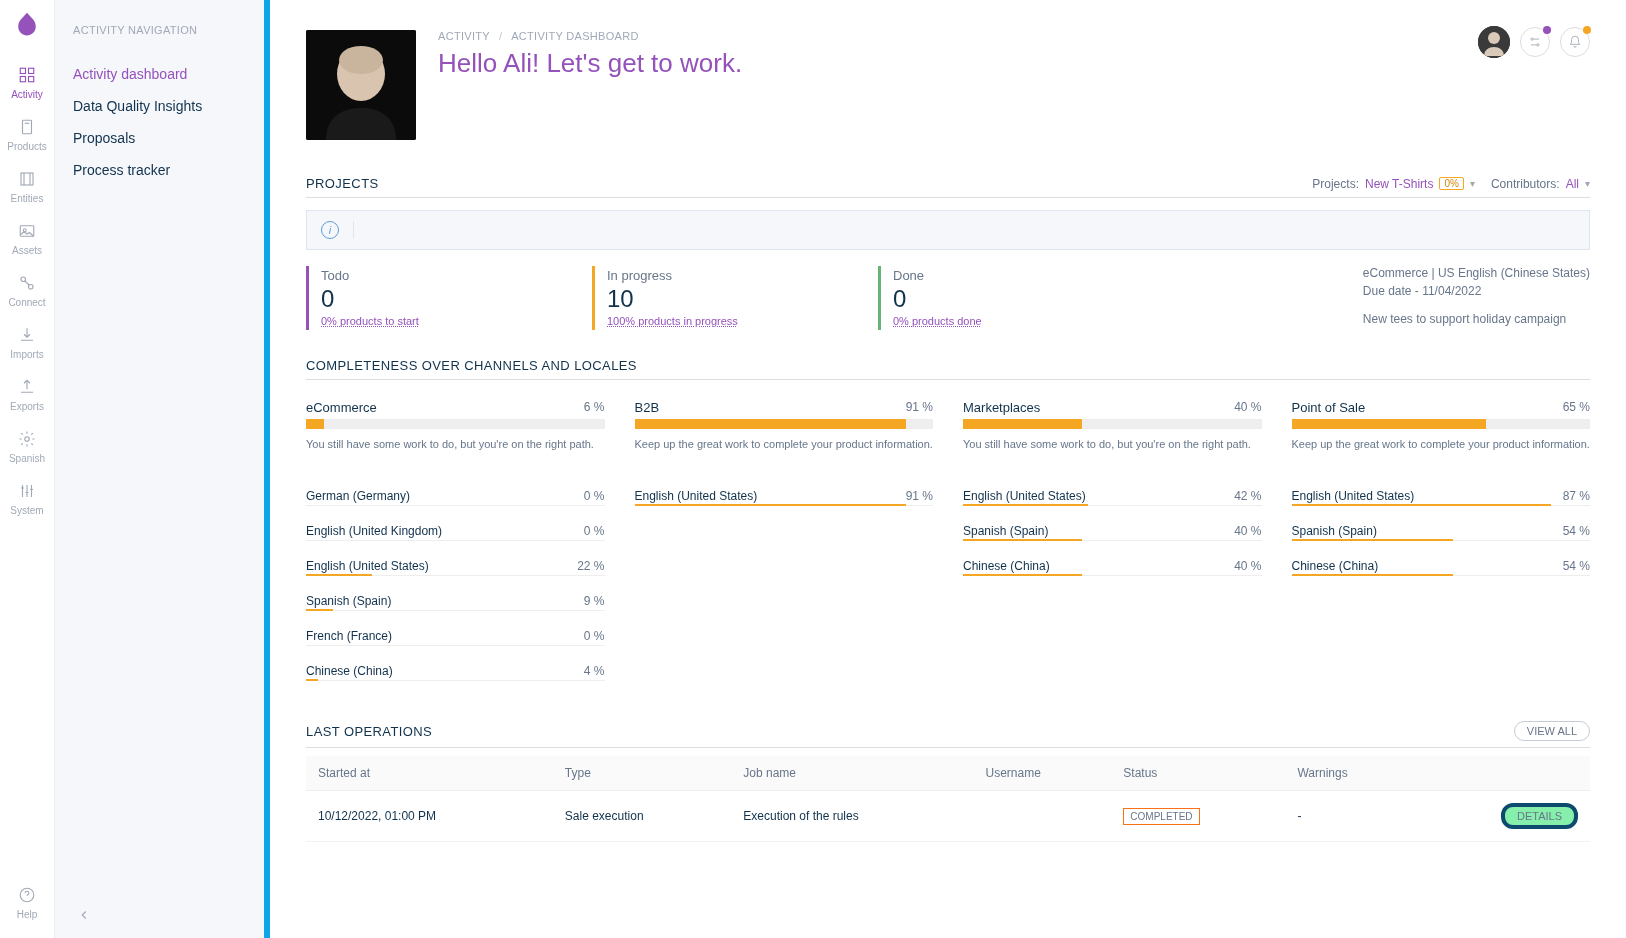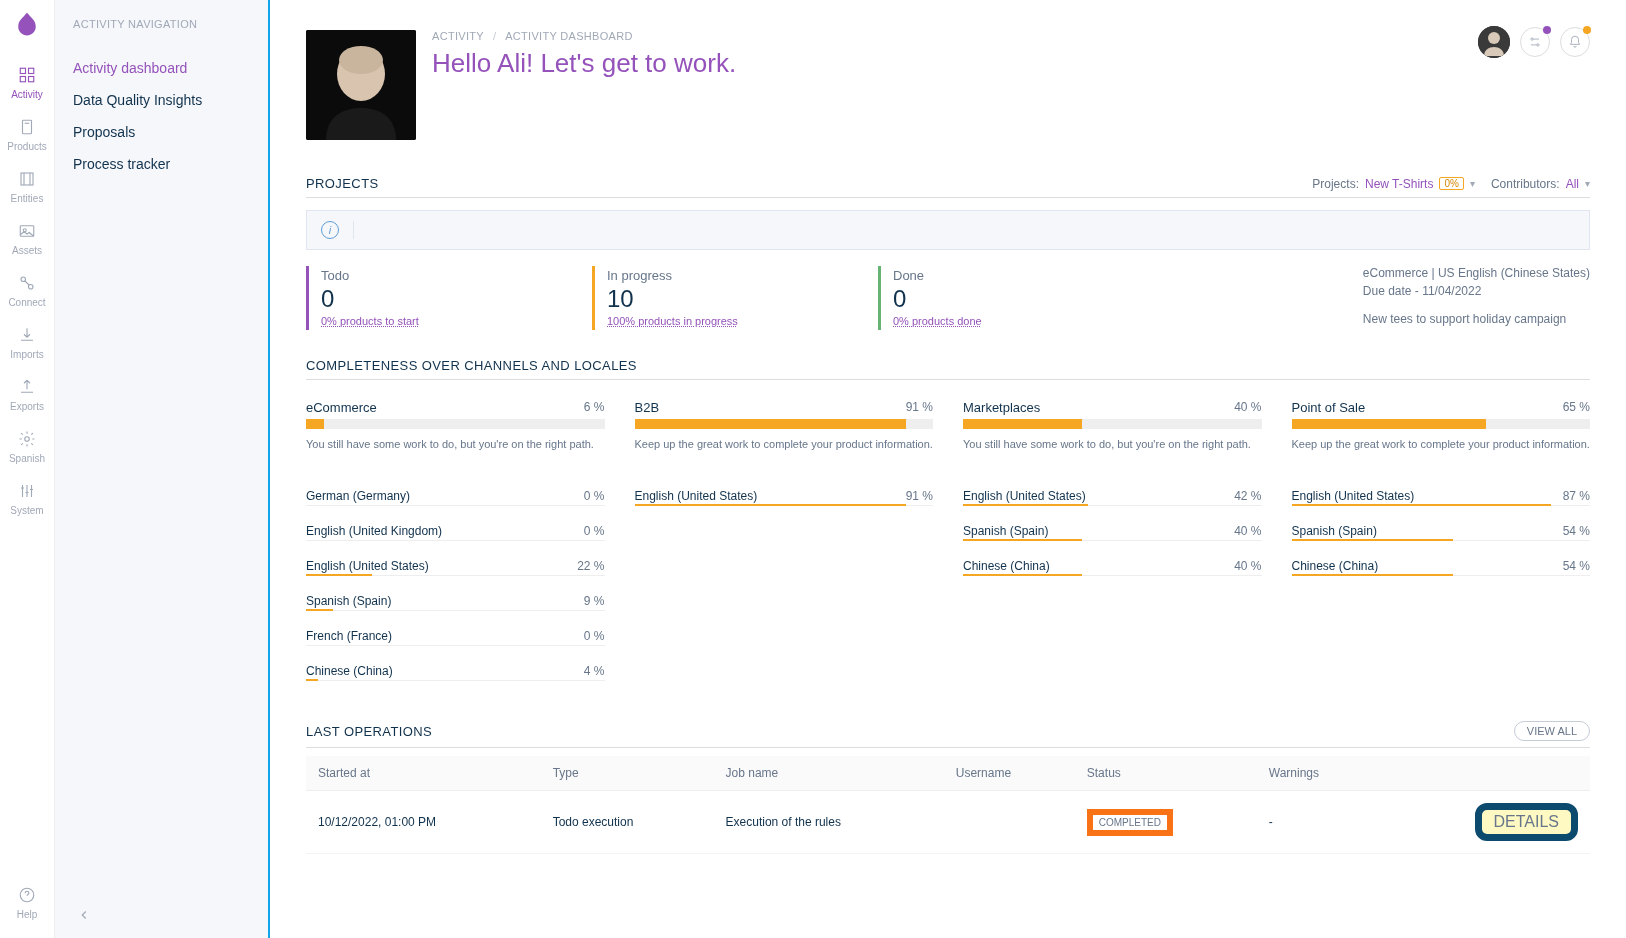--- a/index.html
+++ b/index.html
@@ -33,22 +33,22 @@
     .nav-item.active { color: #9452ba; }
     .nav-item .icn { width: 22px; height: 22px; display: flex; align-items: center; justify-content: center; }
     .nav-item .icn svg { width: 18px; height: 18px; }
     .nav-item .lbl { font-size: 10px; margin-top: 3px; }
     .rail .spacer { flex: 1; }
 
     
     .subnav {
       width: 215px;
       background: #f6f7fb;
-      border-right: 2px solid #0ea5e9;
-      padding: 18px 18px;
+      border-right: 6px solid #0ea5e9;
+      padding: 24px 18px;
       flex-shrink: 0;
       position: relative;
     }
     .subnav-title { font-size: 11px; color: #a1a9b7; letter-spacing: .3px; margin-bottom: 22px; }
     .subnav-item { font-size: 14px; color: #11324d; padding: 8px 0; cursor: pointer; }
     .subnav-item.active { color: #9452ba; }
     .collapse-btn {
       position: absolute; bottom: 12px; left: 18px;
       width: 22px; height: 22px; display:flex; align-items:center; justify-content:center;
       color:#a1a9b7; cursor:pointer;
@@ -64,21 +64,21 @@
     .top-icons .avatar svg{width:100%;height:100%;}
     .circ-btn {
       width:30px; height:30px; border-radius:50%; border:1px solid #ddd;
       display:flex; align-items:center; justify-content:center; position:relative;
       color:#a1a9b7; cursor:pointer;
     }
     .circ-btn .dot{ position:absolute; top:-2px; right:-2px; width:8px;height:8px;border-radius:50%;}
     .dot.purple{background:#9452ba;}
     .dot.orange{background:#f5a623;}
 
-    .header-row { display:flex; gap:16px; align-items:flex-start; }
+    .header-row { display:flex; gap:22px; align-items:flex-start; }
     .header-photo {
       width:110px; height:110px; background:#111; border-radius:2px;
       display:flex; align-items:center; justify-content:center; overflow:hidden;
       flex-shrink:0;
     }
     .header-photo svg{width:100%;height:100%;}
     .crumb { font-size:11px; color:#a1a9b7; letter-spacing:.3px; }
     .crumb .sep{ margin:0 6px; color:#c5ccd6;}
     .greet { font-size:26px; color:#9452ba; font-weight:400; margin-top:6px;}
 
@@ -132,22 +132,22 @@
     .loc-row::after{content:"";position:absolute;left:0;bottom:-1px;height:2px;background:#f5a623;width:var(--w,0%);}
 
     
     .view-all{
       border:1px solid #c5ccd6;border-radius:12px;padding:3px 12px;font-size:11px;
       color:#67768a;cursor:pointer;background:#fff;
     }
     table{width:100%;border-collapse:collapse;margin-top:8px;}
     th{font-weight:400;font-size:12px;color:#67768a;text-align:left;padding:10px 12px;border-bottom:1px solid #eee;background:#fafafa;}
     td{font-size:12px;color:#11324d;padding:12px 12px;border-bottom:1px solid #f3f3f3;}
-    .badge{border:6px solid #f97316;font-size:10px;padding:2px 6px;color:#67768a;margin-top:40px;}
-    .details-btn{border:7px solid #0c4a6e;border-radius:12px;padding:3px 12px;font-size:16px;color:#67768a;cursor:pointer;background:#fef9c3;}
+    .badge{border:1px solid #f97316;font-size:10px;padding:2px 6px;color:#67768a;margin-top:40px;}
+    .details-btn{border:4px solid #0c4a6e;border-radius:12px;padding:3px 12px;font-size:11px;color:#67768a;cursor:pointer;background:#86efac;}
   </style>
 </head>
 <body>
 
 <div class="app">
 
   <div class="rail">
     <div class="logo">
       <svg viewBox="0 0 32 32">
           <path d="M16 3 C10 10 6 12 6 19 c0 6 5 10 10 10 s10-4 10-10 C26 12 22 10 16 3 Z" fill="#9452ba"></path>
@@ -486,21 +486,21 @@
             <th>Job name</th>
             <th>Username</th>
             <th>Status</th>
             <th>Warnings</th>
             <th></th>
           </tr>
         </thead>
       <tbody id="ops-body">
           <tr>
             <td>10/12/2022, 01:00 PM</td>
-            <td>Todo execution</td>
+            <td>Sale execution</td>
             <td>Execution of the rules</td>
             <td></td>
             <td><span class="badge">COMPLETED</span></td>
             <td>-</td>
             <td style="text-align:right"><button class="details-btn">DETAILS</button></td>
           </tr>
         </tbody>
     </table>
 
   </div>

